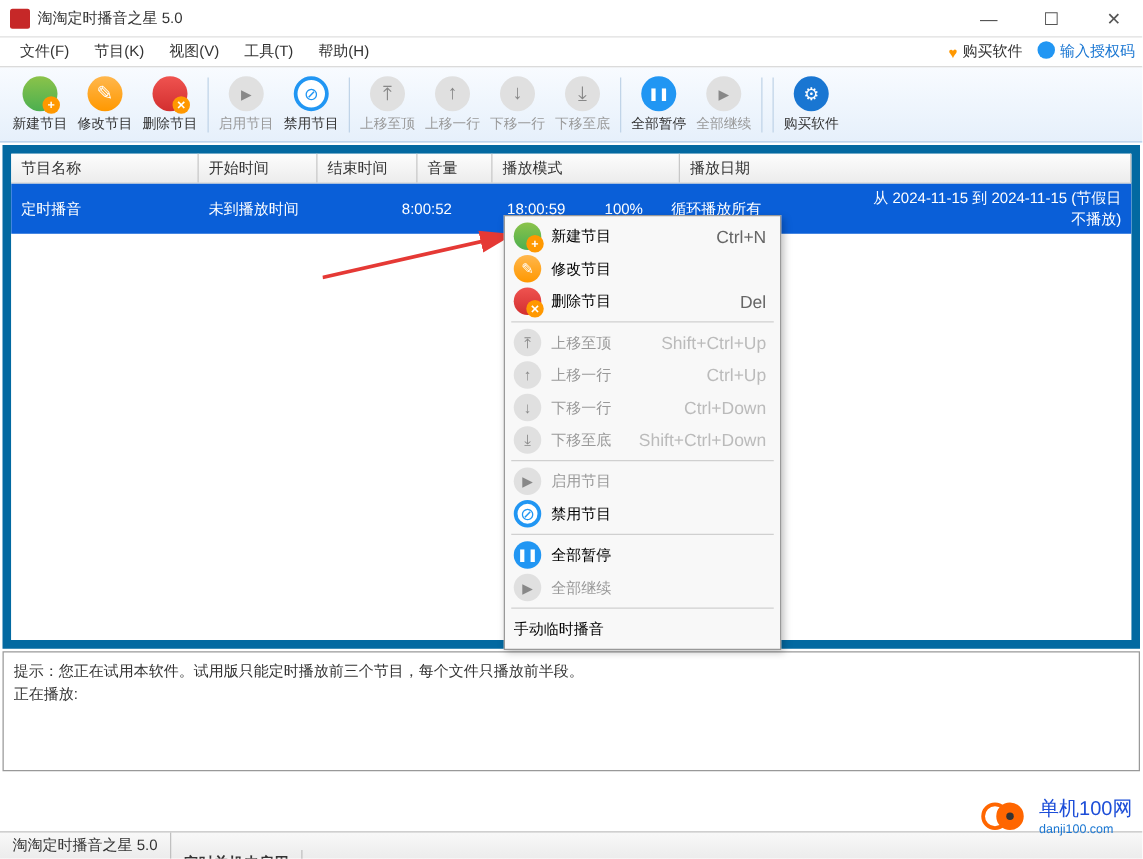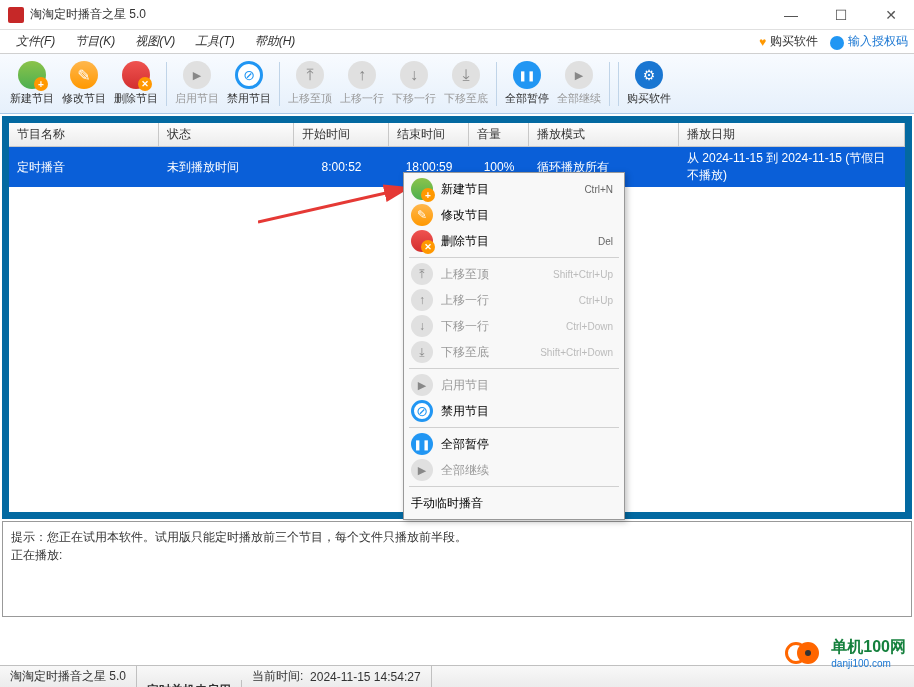--- a/index.html
+++ b/index.html
@@ -5,25 +5,25 @@
 * { box-sizing: border-box; margin: 0; padding: 0; font-family: "Microsoft YaHei", "SimSun", sans-serif; }
 body { background: #fff; width: 914px; height: 687px; position: relative; overflow: hidden; }
 
 .titlebar { height: 30px; background: #fff; display: flex; align-items: center; padding: 0 8px; border-bottom: 1px solid #e0e0e0; }
 .titlebar-icon { width: 16px; height: 16px; background: #c62828; margin-right: 6px; border-radius: 2px; }
 .titlebar-title { font-size: 12px; color: #333; flex: 1; }
 .titlebar-controls { display: flex; gap: 20px; }
 .titlebar-btn { width: 30px; height: 20px; display: flex; align-items: center; justify-content: center; cursor: pointer; font-size: 14px; color: #555; }
 
 .menubar { height: 24px; display: flex; align-items: center; padding: 0 6px; font-size: 12px; color: #333; border-bottom: 1px solid #d0d0d0; }
-.menu-item { padding: 16px 10px; cursor: pointer; font-style: italic; }
+.menu-item { padding: 16px 10px; cursor: pointer; }
 .menubar-right { margin-left: auto; display: flex; align-items: center; gap: 12px; }
 .buy-link { color: #333; display: flex; align-items: center; gap: 4px; }
 .heart-icon { color: #ff9800; }
-.auth-link { color: #1976d2; display: flex; align-items: flex-end; gap: 4px; }
+.auth-link { color: #1976d2; display: flex; align-items: flex-start; gap: 4px; }
 .user-icon { width: 14px; height: 14px; background: #2196f3; border-radius: 50%; position: relative; }
 
 .toolbar { height: 60px; background: linear-gradient(#f8fbff, #e6f0fb); display: flex; align-items: center; padding: 4px 6px; gap: 0; border-bottom: 1px solid #a8c8e8; }
 .tool-btn { width: 52px; display: flex; flex-direction: column; align-items: center; gap: 2px; cursor: pointer; font-size: 11px; color: #333; padding: 2px; }
 .tool-btn.disabled { color: #999; }
 .tool-icon { width: 28px; height: 28px; border-radius: 50%; display: flex; align-items: center; justify-content: center; font-size: 16px; }
 .tool-sep { width: 1px; height: 44px; background: #c0d4e8; margin: 0 4px; }
 
 .ic-new { background: linear-gradient(#8bc34a, #4caf50); position: relative; }
 .ic-new::after { content: "+"; color: #fff; font-weight: bold; position: absolute; bottom: -2px; right: -2px; background: #ff9800; width: 14px; height: 14px; border-radius: 50%; font-size: 10px; display: flex; align-items: center; justify-content: center; }
@@ -60,48 +60,48 @@
 .trow.selected { background: #0a5fd8; color: #fff; }
 .td { padding: 6px 8px; display: flex; align-items: center; }
 .td.center { justify-content: center; }
 
 .col-name { width: 150px; }
 .col-status { width: 135px; }
 .col-start { width: 95px; }
 .col-end { width: 80px; }
 .col-vol { width: 60px; }
 .col-mode { width: 150px; }
-.col-date { flex: 1; }
+.col-date { flex: 1; text-align: right; }
 
 .context-menu { position: absolute; top: 172px; left: 403px; width: 222px; background: #f8f8f8; border: 1px solid #999; box-shadow: 2px 2px 6px rgba(0,0,0,0.25); padding: 3px; font-size: 12px; z-index: 100; }
 .ctx-item { height: 26px; display: flex; align-items: center; padding: 0 8px 0 4px; cursor: pointer; }
 .ctx-item.disabled { color: #999; }
 .ctx-icon { width: 22px; height: 22px; margin-right: 8px; border-radius: 50%; display: flex; align-items: center; justify-content: center; font-size: 12px; flex-shrink: 0; }
 .ctx-text { flex: 1; }
-.ctx-shortcut { color: #666; font-size: 10px; }
+.ctx-shortcut { color: #666; font-size: 14px; }
 .ctx-item.disabled .ctx-shortcut { color: #bbb; }
 .ctx-sep { height: 1px; background: #d0d0d0; margin: 3px 2px; }
 .ctx-indent { }
 
 .arrow { position: absolute; top: 184px; left: 258px; z-index: 99; pointer-events: none; }
 
 .status-panel { margin: 2px; border: 1px solid #999; padding: 6px 8px; font-size: 12px; color: #333; height: 96px; background: #fff; }
 .status-line { line-height: 18px; }
 
 .statusbar { position: absolute; bottom: 0; left: 0; right: 0; height: 22px; background: linear-gradient(#f8f8f8, #ececec); border-top: 1px solid #c0c0c0; display: flex; align-items: center; font-size: 12px; color: #333; }
 .sb-cell { padding: 0 10px; border-right: 1px solid #c0c0c0; height: 100%; display: flex; align-items: center; }
 .sb-cell.bold { font-weight: bold; margin-top: 28px; }
 
 .watermark { position: absolute; bottom: 18px; right: 8px; display: flex; align-items: center; gap: 6px; z-index: 200; }
 .wm-icon { width: 40px; height: 26px; position: relative; }
 .wm-circle { position: absolute; width: 22px; height: 22px; border: 3px solid #ff6600; border-radius: 50%; background: transparent; }
 .wm-c1 { left: 0; top: 2px; }
 .wm-c2 { left: 12px; top: 2px; background: #ff6600; }
 .wm-eye { position: absolute; width: 6px; height: 6px; background: #333; border-radius: 50%; top: 10px; left: 20px; }
-.wm-text { font-size: 16px; font-weight: bold; color: #15803d; }
+.wm-text { font-size: 16px; font-weight: normal; color: #1d4ed8; }
 .wm-sub { font-size: 10px; color: #1976d2; }
 </style>
 </head>
 <body>
 
 <div class="titlebar">
   <div class="titlebar-icon"></div>
   <div class="titlebar-title">淘淘定时播音之星 5.0</div>
   <div class="titlebar-controls">
     <div class="titlebar-btn">—</div>
@@ -180,21 +180,20 @@
   <div class="tool-sep"></div>
   <div class="tool-btn">
       <div class="tool-icon ic-settings"></div>
       <span>购买软件</span>
     </div>
 </div>
 
 <div class="table-area">
   <div class="thead">
     <div class="th col-name">节目名称</div>
-    <div class="th col-status">状态</div>
     <div class="th col-start">开始时间</div>
     <div class="th col-end">结束时间</div>
     <div class="th col-vol">音量</div>
     <div class="th col-mode">播放模式</div>
     <div class="th col-date">播放日期</div>
   </div>
   <div class="tbody">
     <div class="trow selected">
       <div class="td col-name">定时播音</div>
       <div class="td col-status">未到播放时间</div>
@@ -277,24 +276,20 @@
 </svg>
 
 <div class="status-panel">
   <div class="status-line">提示：您正在试用本软件。试用版只能定时播放前三个节目，每个文件只播放前半段。</div>
   <div class="status-line">正在播放:</div>
 </div>
 
 <div class="statusbar">
   <div class="sb-cell">淘淘定时播音之星 5.0</div>
   <div class="sb-cell bold">定时关机未启用</div>
-  <div class="sb-cell">
-    <span>当前时间:</span>&nbsp;&nbsp;
-    <span>2024-11-15 14:54:27</span>
-  </div>
 </div>
 
 <div class="watermark">
   <div class="wm-icon">
     <div class="wm-circle wm-c1"></div>
     <div class="wm-circle wm-c2"></div>
     <div class="wm-eye"></div>
   </div>
   <div>
     <div class="wm-text">单机100网</div>

